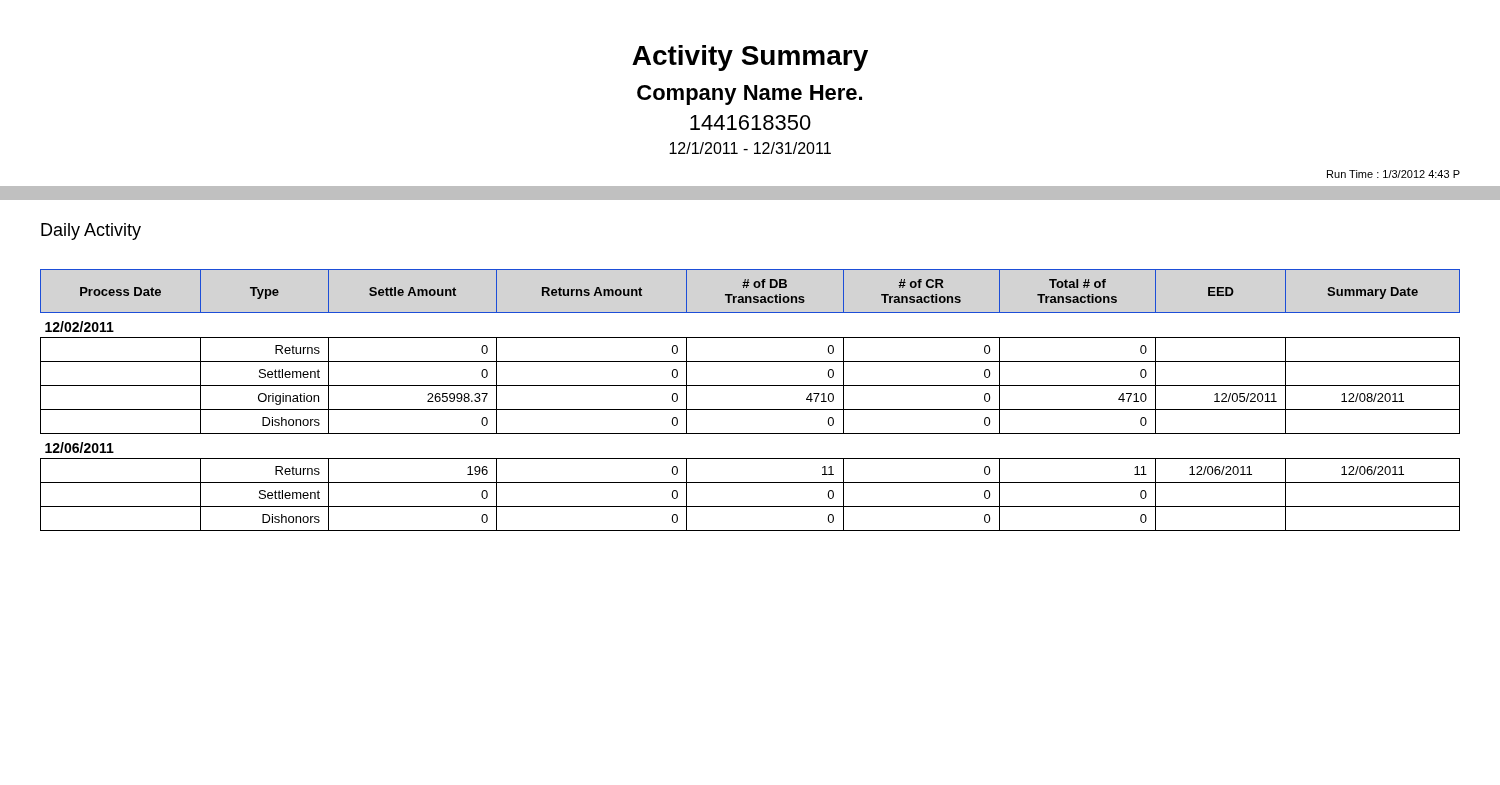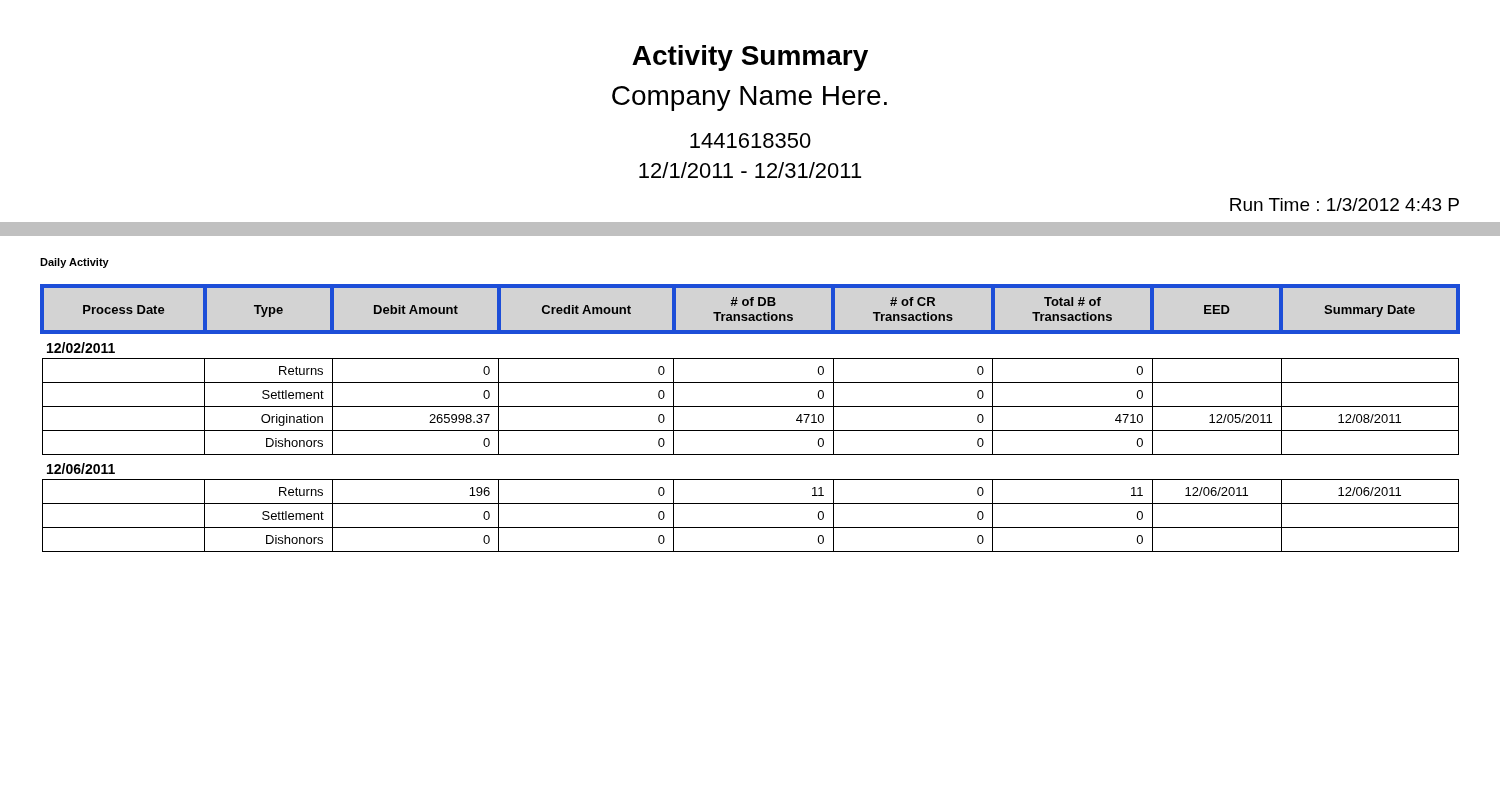--- a/index.html
+++ b/index.html
@@ -21,56 +21,57 @@
     .header {
       text-align: center;
       margin-bottom: 10px;
     }
     .header h1 {
       font-size: 28px;
       font-weight: bold;
       margin-bottom: 8px;
     }
     .header .company-name {
-      font-size: 28px;
-      margin-bottom: 16px;
+      font-size: 22px;
+      margin-bottom: 4px;
+      font-weight: bold;
     }
     .header .account-number {
       font-size: 22px;
       margin-bottom: 4px;
     }
     .header .date-range {
-      font-size: 22px;
+      font-size: 16px;
       margin-bottom: 4px;
     }
     .run-time {
       text-align: right;
-      font-size: 19px;
+      font-size: 11px;
       margin-top: 10px;
       margin-bottom: 6px;
     }
     .divider {
       height: 14px;
       background: #c0c0c0;
       margin: 0 -40px;
       margin-bottom: 20px;
     }
     .section-title {
-      font-size: 11px;
-      font-weight: bold;
-      margin-bottom: 16px;
+      font-size: 18px;
+      font-weight: normal;
+      margin-bottom: 28px;
     }
     table {
       width: 100%;
       border-collapse: collapse;
       font-size: 13px;
     }
     table th {
       background: #d3d3d3;
-      border: 4px solid #1d4ed8;
+      border: 1px solid #1d4ed8;
       padding: 6px 8px;
       text-align: center;
       font-weight: bold;
       vertical-align: middle;
     }
     table td {
       border: 1px solid #000000;
       padding: 4px 8px;
       vertical-align: middle;
     }
@@ -97,22 +98,22 @@
 
   <div class="divider"></div>
 
   <div class="section-title">Daily Activity</div>
 
   <table>
     <thead>
       <tr>
         <th>Process Date</th>
         <th>Type</th>
-        <th>Debit Amount</th>
-        <th>Credit Amount</th>
+        <th>Settle Amount</th>
+        <th>Returns Amount</th>
         <th># of DB<br>Transactions</th>
         <th># of CR<br>Transactions</th>
         <th>Total # of<br>Transactions</th>
         <th>EED</th>
         <th>Summary Date</th>
       </tr>
     </thead>
     <tbody id="table-body">
     <tr class="date-row">
           <td colspan="9" style="font-weight: bold; font-size: 14px; padding-left: 4px;">12/02/2011</td>

